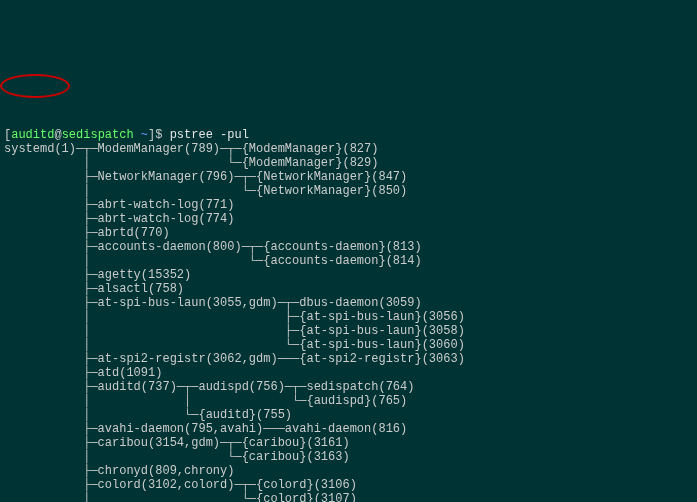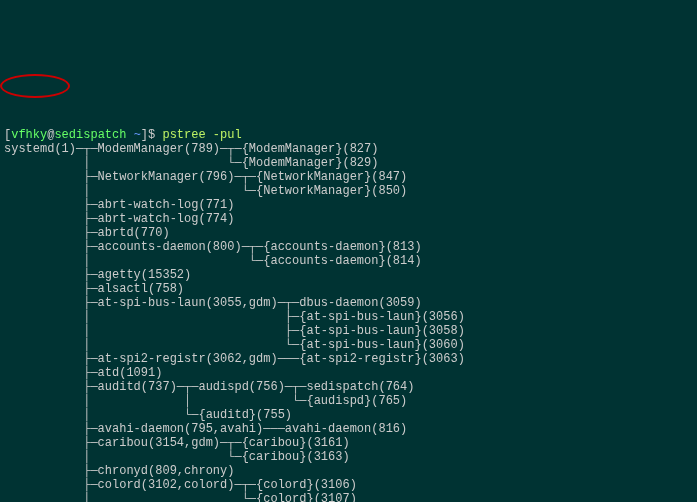--- a/index.html
+++ b/index.html
@@ -13,21 +13,21 @@
     width: 697px;
     height: 502px;
     overflow: hidden;
     white-space: pre;
   }
   .term {
     padding: 2px 0 0 4px;
   }
   .prompt-user { color: #66ff66; }
   .prompt-path { color: #6699ff; }
-  .cmd { color: #bef264; }
+  .cmd { color: #e5e5e5; }
   .tree { color: #cccccc; }
   .ellipse {
     position: absolute;
     left: 0px;
     top: 4px;
     width: 66px;
     height: 20px;
     border: 2px solid #cc0000;
     border-radius: 50%;
     pointer-events: none;
@@ -35,21 +35,21 @@
   .wrap { position: relative; width: 697px; height: 502px; }
 </style>
 </head>
 <body>
 
 
 
 <div class="wrap">
 
   <div class="term">
-<span>[<span class="prompt-user">vfhky</span>@<span class="prompt-user">sedispatch</span> <span class="prompt-path">~</span>]<span>$</span> <span class="cmd">pstree -pul</span></span>
+<span>[<span class="prompt-user">auditd</span>@<span class="prompt-user">sedispatch</span> <span class="prompt-path">~</span>]<span>$</span> <span class="cmd">pstree -pul</span></span>
 <span class="tree">systemd(1)─┬─ModemManager(789)─┬─{ModemManager}(827)
            │                   └─{ModemManager}(829)
            ├─NetworkManager(796)─┬─{NetworkManager}(847)
            │                     └─{NetworkManager}(850)
            ├─abrt-watch-log(771)
            ├─abrt-watch-log(774)
            ├─abrtd(770)
            ├─accounts-daemon(800)─┬─{accounts-daemon}(813)
            │                      └─{accounts-daemon}(814)
            ├─agetty(15352)

